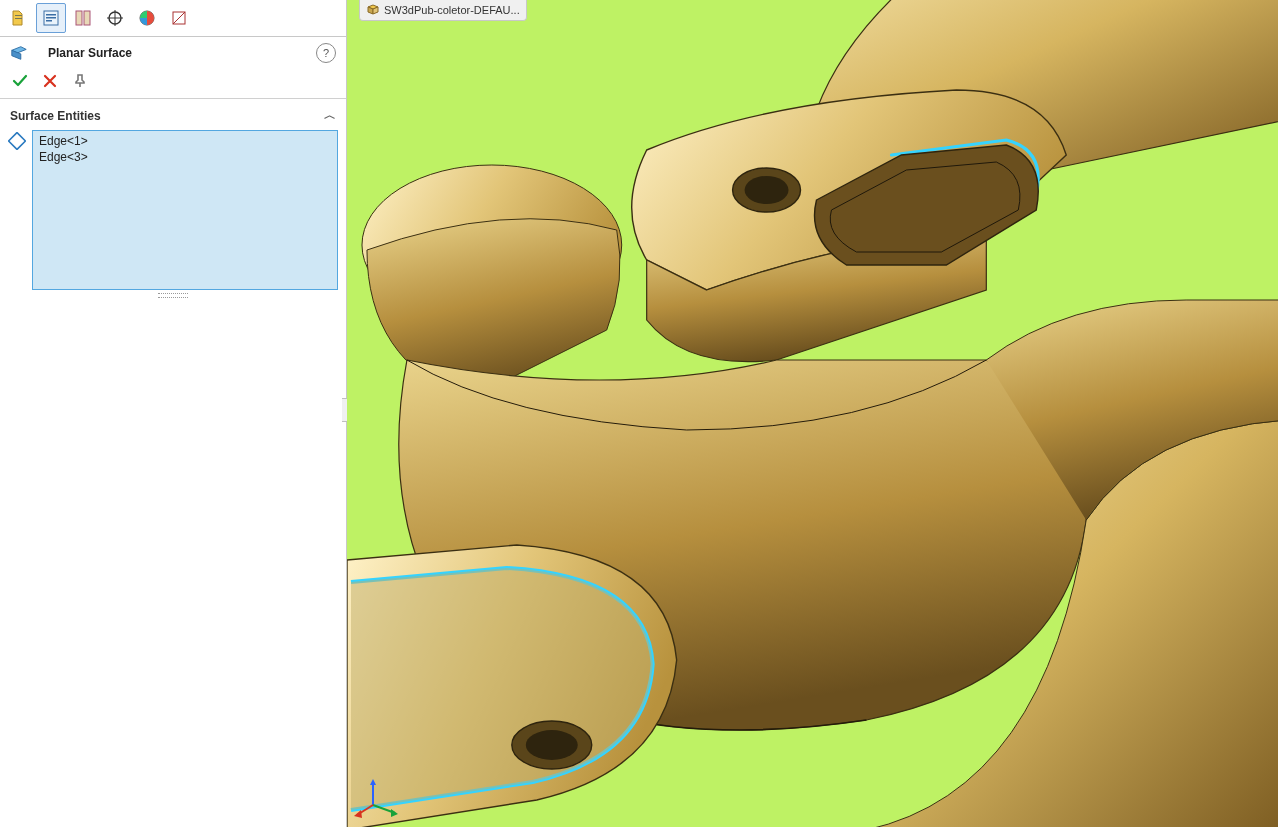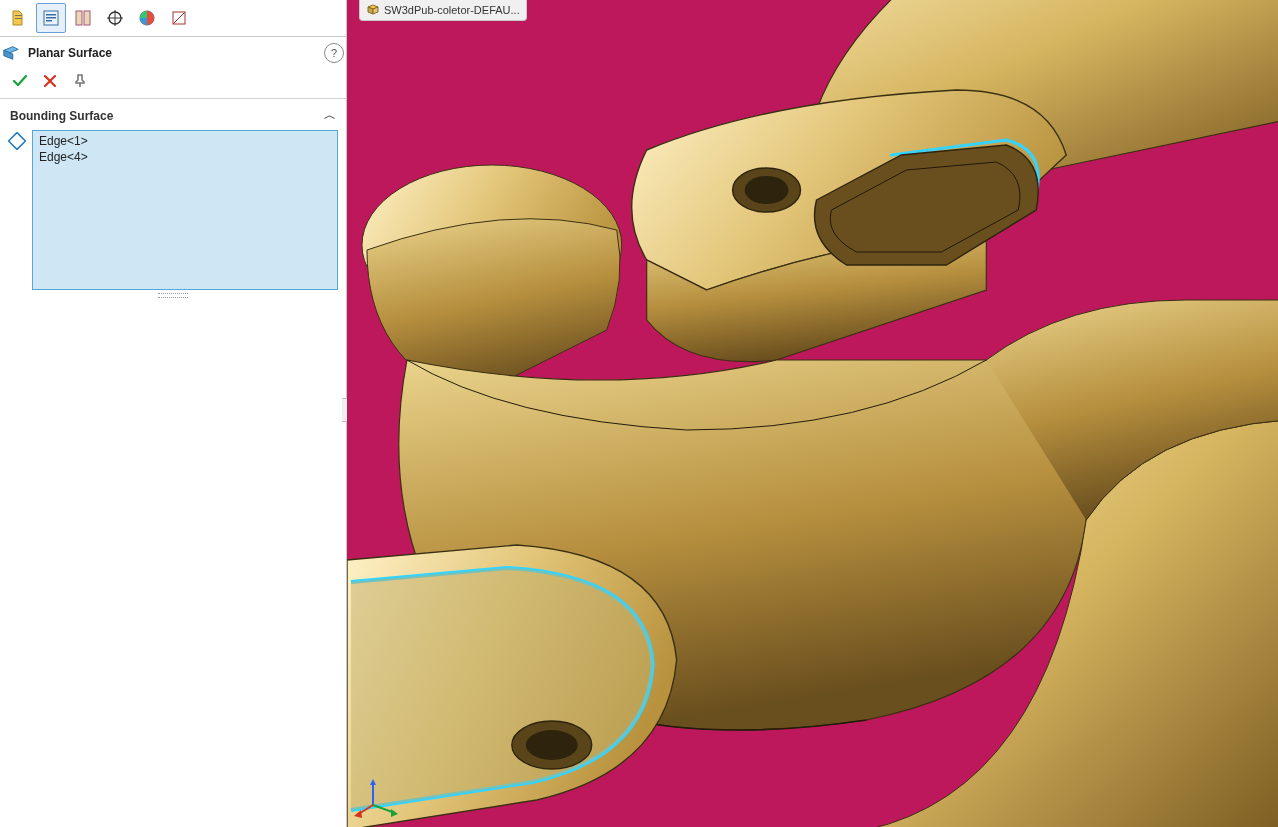--- a/index.html
+++ b/index.html
@@ -3,38 +3,38 @@
 <meta charset="utf-8">
 <style>
   html,body{margin:0;padding:0;width:1278px;height:827px;font-family:"Segoe UI",Arial,sans-serif;font-size:12px;color:#222;overflow:hidden;background:#fff}
   .root{display:flex;width:100%;height:100%}
   
   .pm{width:346px;height:100%;background:#fff;border-right:1px solid #c8c8c8;position:relative}
   .pm-tabs{height:36px;border-bottom:1px solid #c8c8c8;display:flex;align-items:center;padding:0 4px;gap:2px}
   .pm-tab{width:28px;height:28px;display:flex;align-items:center;justify-content:center;border:1px solid transparent;border-radius:2px}
   .pm-tab.active{border-color:#6aa0d8;background:#e6f0fa}
   .pm-tab svg{width:20px;height:20px}
-  .pm-title{display:flex;align-items:center;gap:8px;padding:6px 2px;background:#fff}
+  .pm-title{display:flex;align-items:center;gap:20px;padding:6px 10px;background:#fff}
   .pm-title .feat-icon{width:18px;height:18px}
   .pm-title .title-text{font-weight:600}
   .pm-help{margin-left:auto;width:18px;height:18px;border:1px solid #888;border-radius:50%;display:flex;align-items:center;justify-content:center;font-size:11px;color:#555}
   .pm-actions{display:flex;align-items:center;gap:14px;padding:4px 12px 6px;border-bottom:1px solid #d0d0d0}
   .pm-actions svg{width:16px;height:16px}
   .pm-section{padding:6px 8px}
   .pm-section-head{display:flex;align-items:center;font-weight:600;padding:2px 2px 6px;color:#333}
   .pm-section-head .chev{margin-left:auto;color:#666}
   .pm-listwrap{display:flex;gap:6px;align-items:flex-start}
   .pm-listicon{width:18px;height:18px;margin-top:2px}
   .pm-list{flex:1;min-height:154px;border:1px solid #53a7e0;background:#cfe7f5;padding:2px 4px}
   .pm-list .row{padding:0 2px;line-height:16px;font-size:12px;color:#222}
   .pm-gripper{height:10px;display:flex;align-items:center;justify-content:center}
   .pm-gripper span{width:30px;height:3px;border-top:1px dotted #999;border-bottom:1px dotted #999}
   .splitter-tab{position:absolute;left:342px;top:398px;width:10px;height:22px;border:1px solid #bfbfbf;border-left:none;background:#f0f0f0;border-radius:0 3px 3px 0}
   
-  .viewport{flex:1;position:relative;overflow:hidden;background:#be185d}
+  .viewport{flex:1;position:relative;overflow:hidden;background:#bef264}
   .viewport svg.model{position:absolute;inset:0;width:100%;height:100%}
   .tabstrip{position:absolute;top:0;left:12px;height:20px;display:flex;align-items:center;gap:4px;background:#f0f0f0;border:1px solid #c8c8c8;border-top:none;border-radius:0 0 4px 4px;padding:0 6px;font-size:11px;color:#333;max-width:180px;white-space:nowrap;overflow:hidden}
   .tabstrip svg{width:14px;height:14px;flex-shrink:0}
   .triad{position:absolute;left:6px;bottom:6px;width:46px;height:46px}
 </style>
 </head>
 <body>
 
 <div class="root">
 
@@ -102,30 +102,30 @@
       <span><svg viewBox="0 0 16 16">
             <path d="M3 3l10 10M13 3L3 13" stroke="#d8321f" stroke-width="2.2" stroke-linecap="round"></path>
           </svg></span>
       <span><svg viewBox="0 0 16 16">
             <path d="M6 2h4v5l2 2v1H4V9l2-2z M8 10v4" fill="none" stroke="#777" stroke-width="1.6"></path>
           </svg></span>
     </div>
 
     <div class="pm-section">
       <div class="pm-section-head">
-        <span>Bounding Surface</span>
+        <span>Surface Entities</span>
         <span class="chev">︿</span>
       </div>
       <div class="pm-listwrap">
         <svg class="pm-listicon" viewBox="0 0 18 18">
             <rect x="3" y="3" width="12" height="12" transform="rotate(45 9 9)" fill="none" stroke="#2a7ac0" stroke-width="1.6"></rect>
           </svg>
         <div class="pm-list" id="edge-list">
             <div class="row">Edge&lt;1&gt;</div>
-            <div class="row">Edge&lt;4&gt;</div>
+            <div class="row">Edge&lt;3&gt;</div>
           </div>
       </div>
       <div class="pm-gripper">
           <span></span>
         </div>
     </div>
 
     <div class="splitter-tab"></div>
   </div>
 

